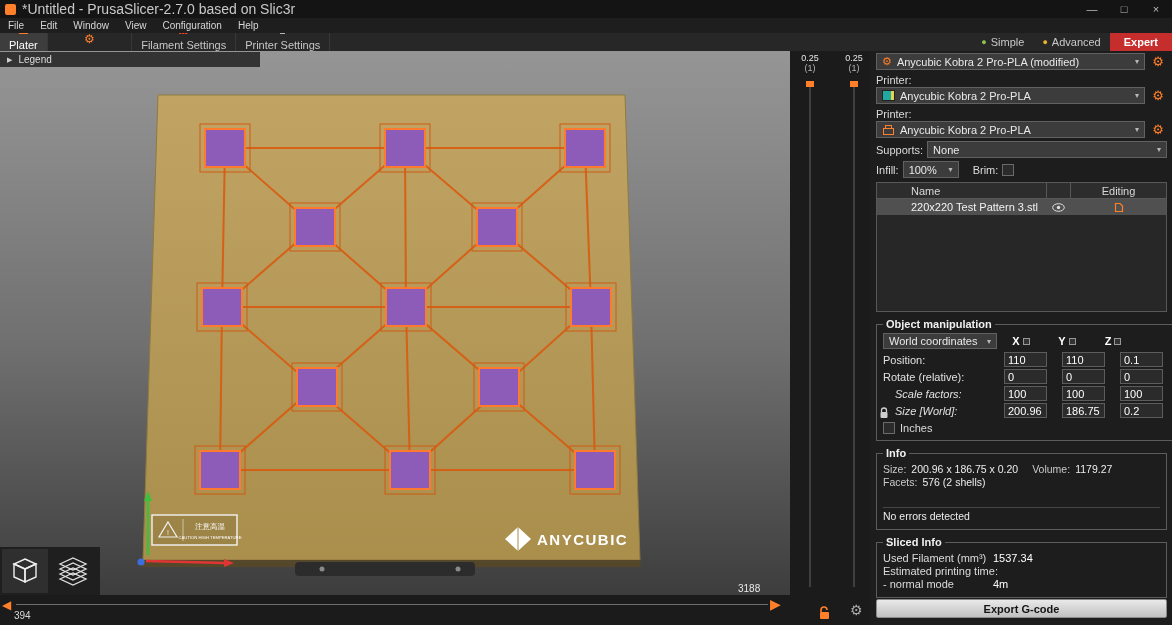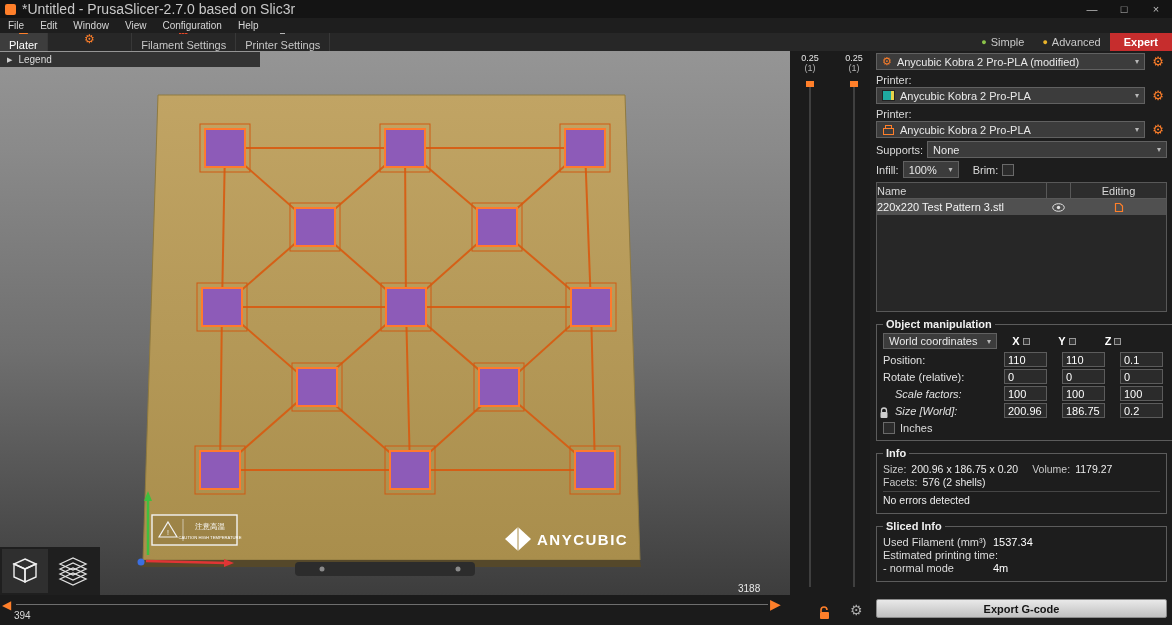--- a/index.html
+++ b/index.html
@@ -74,21 +74,21 @@
   .combo .chev { margin-left:auto; color:#b8b8b8; font-size:8px; }
   .combo-gear { color:#ff7f2a; font-size:11px; line-height:1; }
   .fil-swatch { width:13px; height:11px; background:linear-gradient(90deg,#1fa9a0 0 8px,#e6d44a 8px 13px); border:1px solid #222; }
   .gear-btn { width:18px; height:17px; display:flex; align-items:center; justify-content:center; color:#ff7f2a; font-size:13px; }
   .inline-row { display:flex; align-items:center; gap:4px; margin:1px 0 2px; height:17px; }
   .ilabel { color:#dcdcdc; }
   .checkbox { width:12px; height:12px; background:#2b2b2b; border:1px solid #6a6a6a; display:inline-block; }
 
   .obj-list { border:1px solid #585858; height:130px; background:#272727; margin-top:2px; display:flex; flex-direction:column; }
   .ol-header { display:flex; height:16px; background:#2d2d2d; border-bottom:1px solid #585858; color:#d8d8d8; }
-  .ol-name { flex:1; display:flex; align-items:center; }
+  .ol-name { flex:1; padding-left:6px; display:flex; align-items:center;margin-left:28px; }
   .ol-eye { width:24px; border-left:1px solid #585858; display:flex; align-items:center; justify-content:center; }
   .ol-edit { width:96px; border-left:1px solid #585858; display:flex; align-items:center; justify-content:center; }
   .ol-row { display:flex; height:16px; background:#505050; color:#f2f2f2; }
   .ol-row .ol-eye, .ol-row .ol-edit { border-left:1px solid transparent; }
 
   fieldset { border:1px solid #5c5c5c; margin-top:6px; padding:3px 6px 6px; position:relative; }
   legend { font-size:11px; color:#f0f0f0; font-weight:600; padding:0 3px; }
   .man-head { display:flex; align-items:center; gap:2px; margin-bottom:3px; }
   .coords-combo { width:114px; height:16px; flex:none; }
   .axis-h { width:44px; display:flex; align-items:center; justify-content:center; gap:3px; font-weight:bold; color:#fff; }
@@ -98,21 +98,21 @@
   .mlabel.ind { padding-left:12px;font-style:italic; }
   .num { width:43px; height:15px; background:#2b2b2b; border:1px solid #5c5c5c; color:#fff; font-size:11px;
     font-family:"Liberation Sans",sans-serif; padding:0 3px; }
   .munit { width:22px; padding-left:3px; color:#dcdcdc; }
   .lock-abs { position:absolute; left:2px; top:77px; }
   .inches-row { display:flex; align-items:center; gap:5px; margin-top:4px; }
 
   .info-line { display:flex; margin:1px 0; color:#ececec; font-size:10.5px; }
   .il-lab { color:#c9c9c9; margin-right:5px; }
   .il-vol { margin-left:14px; }
-  .err-line { border-top:1px solid #454545; margin-top:3px; padding-top:2px; color:#ececec; }
+  .err-line { border-top:1px solid #454545; margin-top:19px; padding-top:2px; color:#ececec; }
 
   .srow { display:flex; margin:1px 0; }
   .slab { width:110px; color:#dcdcdc; }
   .sval { color:#fff; }
 
   .export-btn { margin-top:auto; margin-bottom:7px; height:19px; background:linear-gradient(#e9e9e9,#c0c0c0);
     border:1px solid #8a8a8a; border-radius:2px; font-size:11px; font-weight:bold; color:#141414;
     display:flex; align-items:center; justify-content:center; }
 </style>
 </head>

